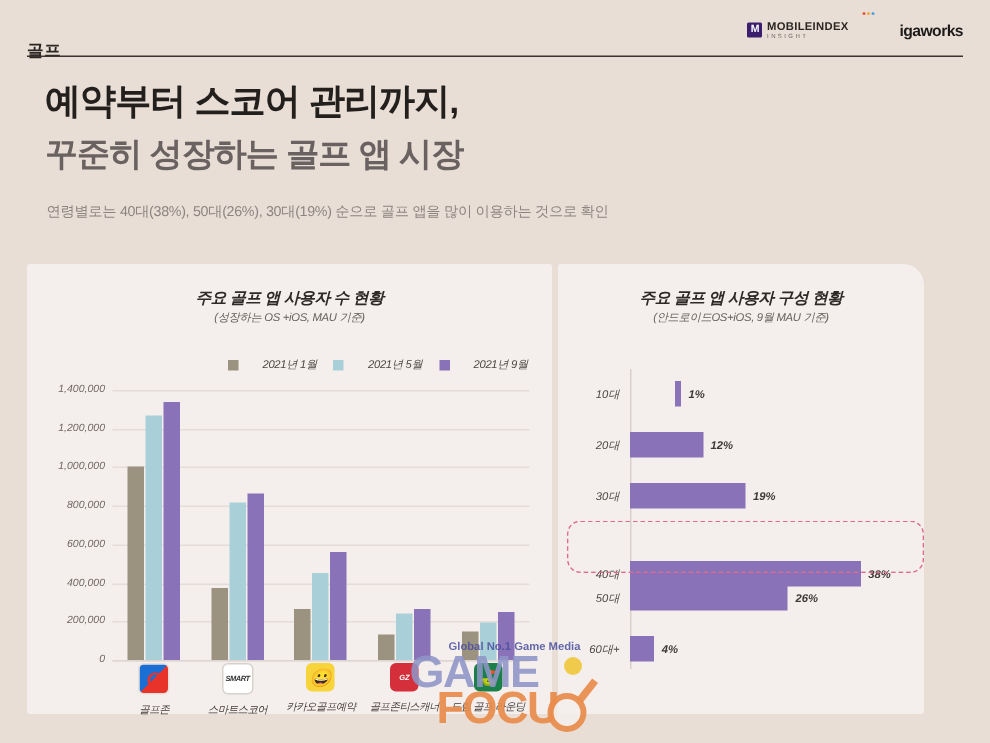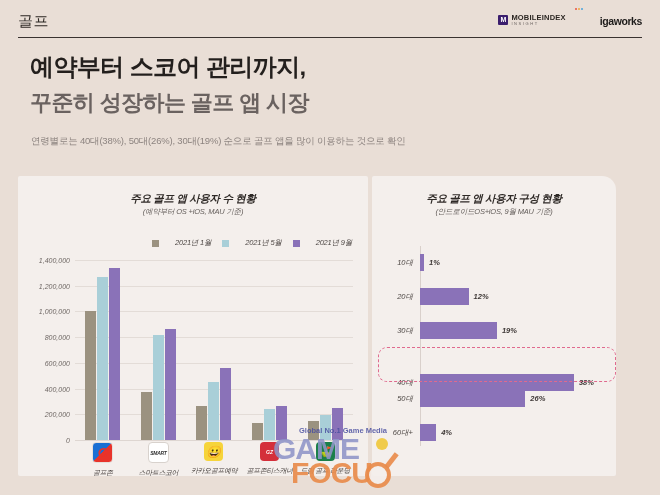--- a/index.html
+++ b/index.html
@@ -9,22 +9,22 @@
     font-family:"Liberation Sans", sans-serif;
     position:relative;
   }
 
   
   .header {
     position:absolute; left:0; top:0; width:660px; height:38px;
     box-sizing:border-box;
   }
   .header-cat {
-    position:absolute; left:18px; top:12px;
-    font-size:15px; font-weight:normal; color:#2b2622;
+    position:absolute; left:18px; top:26px;
+    font-size:11px; font-weight:bold; color:#2b2622;
     letter-spacing:0.5px;
   }
   .header-rule {
     position:absolute; left:18px; right:18px; top:37px;
     height:1px; background:#3a3330;
   }
   .logos {
     position:absolute; right:18px; top:11px;
     display:flex; align-items:center; gap:8px;
   }
@@ -210,21 +210,21 @@
   </div>
   <div class="header-rule"></div>
 </div>
 
 <div class="title1">예약부터 스코어 관리까지,</div>
 <div class="title2">꾸준히 성장하는 골프 앱 시장</div>
 <div class="subtitle">연령별로는 40대(38%), 50대(26%), 30대(19%) 순으로 골프 앱을 많이 이용하는 것으로 확인</div>
 
 <div class="panel panel-left">
   <div class="chart-title">주요 골프 앱 사용자 수 현황</div>
-  <div class="chart-sub">(예약부터 OS +iOS,  MAU 기준)</div>
+  <div class="chart-sub">(성장하는 OS +iOS,  MAU 기준)</div>
 
   <div class="legend" id="legend-left">
       <div class="legend-item">
         <span class="legend-sw" style="background: rgb(155, 146, 128);"></span>
         <span class="legend-lb">2021년 1월</span>
       </div>
       <div class="legend-item">
         <span class="legend-sw" style="background: rgb(169, 207, 216);"></span>
         <span class="legend-lb">2021년 5월</span>
       </div>
@@ -316,21 +316,21 @@
   </div>
 </div>
 
 <div class="panel panel-right">
   <div class="chart-title">주요 골프 앱 사용자 구성 현황</div>
   <div class="chart-sub">(안드로이드OS+iOS, 9월 MAU 기준)</div>
 
   <div class="plot-right">
     <div class="vaxis"></div>
     <div id="hbars">
-        <div class="hrow" style="top: 4px;">
+        <div class="hrow" style="top: 4px; padding-left: 30px;">
           <div class="hcat">10대</div>
           <div class="hbar" title="10대: 1%" style="width: 4.05px; background: rgb(138, 114, 184);"></div>
           <div class="hval">1%</div>
         </div>
         <div class="hrow" style="top: 38px;">
           <div class="hcat">20대</div>
           <div class="hbar" title="20대: 12%" style="width: 48.6px; background: rgb(138, 114, 184);"></div>
           <div class="hval">12%</div>
         </div>
         <div class="hrow" style="top: 72px;">

